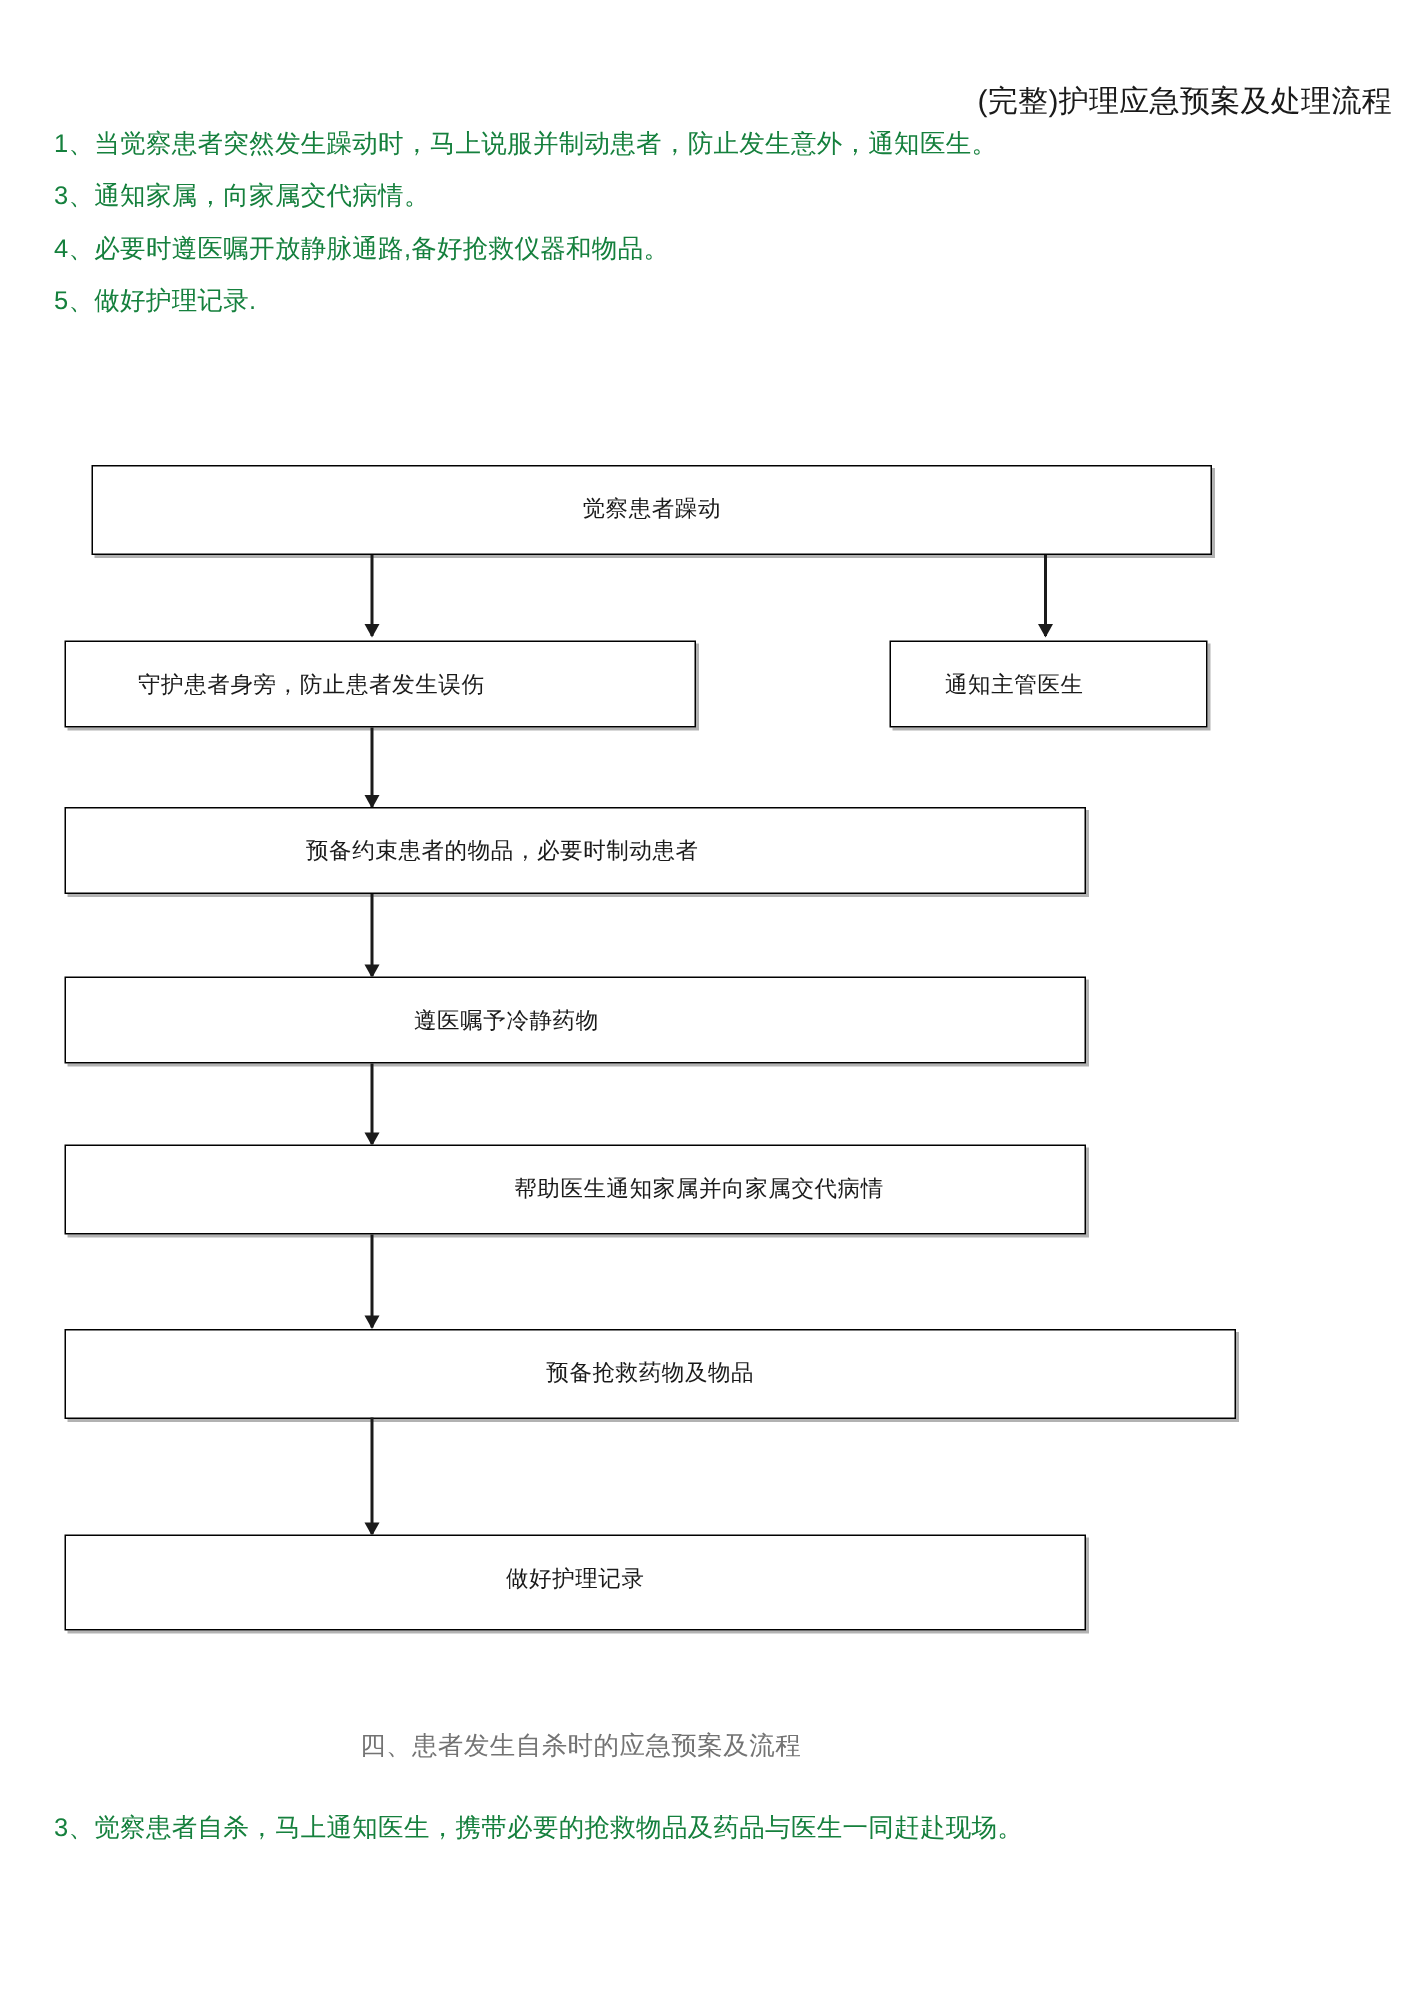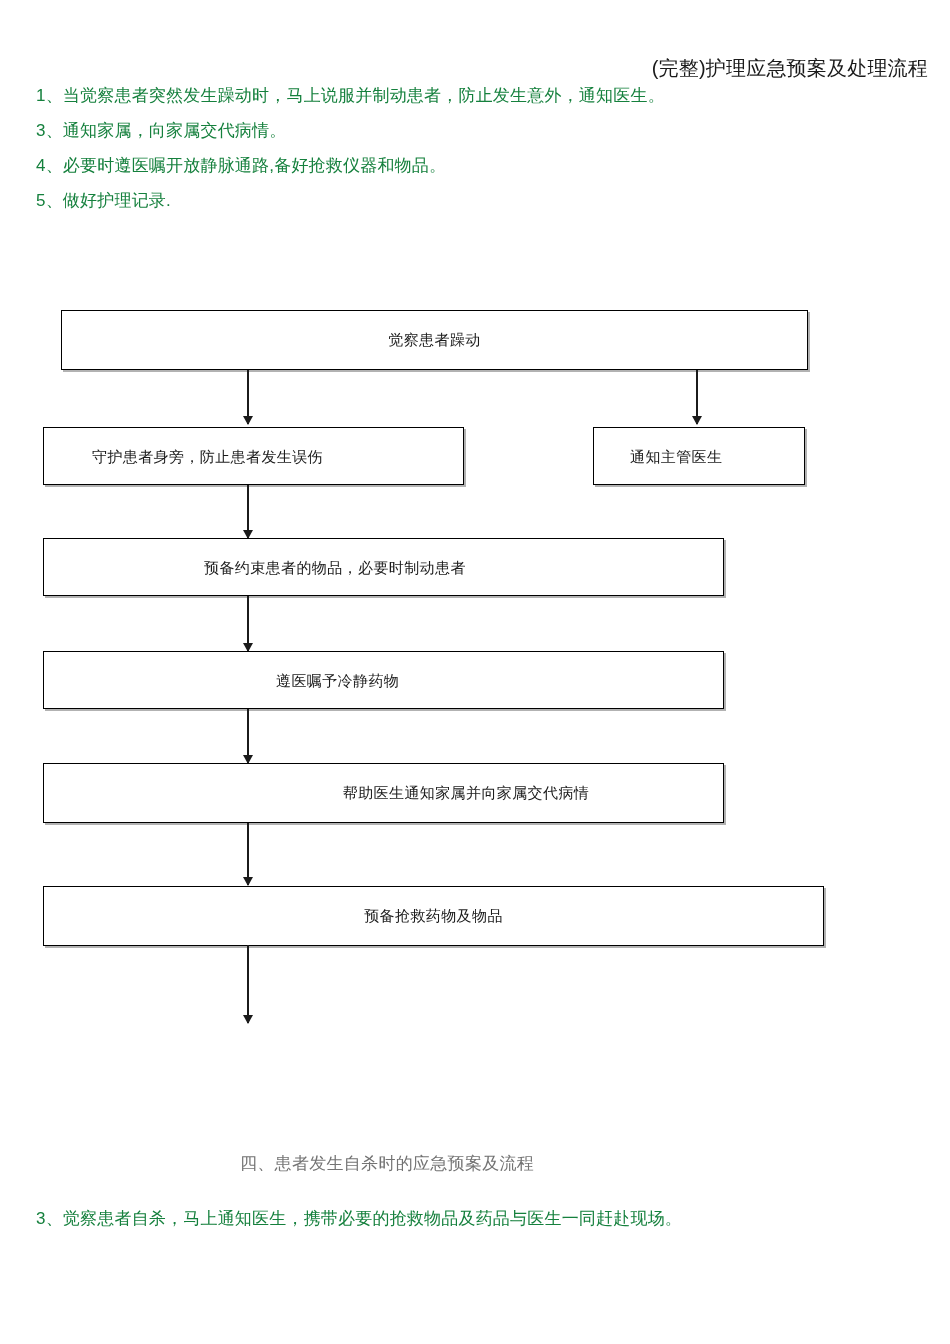--- a/index.html
+++ b/index.html
@@ -180,20 +180,23 @@
     </div>
 
     <div class="conn" style="left:247px; top:823px; height:62px;"></div>
 
     <div class="fbox" style="left:43px; top:842px; width:781px; height:60px;margin-top:44px;">
       <span class="ftext">预备抢救药物及物品</span>
     </div>
 
     <div class="conn" style="left:247px; top:945px; height:78px;"></div>
 
+    <div class="fbox" style="left:43px; top:1023px; width:681px; height:64px;">
+      <span class="ftext">做好护理记录</span>
+    </div>
 
   </div>
 
   <div class="section-heading">四、患者发生自杀时的应急预案及流程</div>
 
   <div class="bottom-list">
     <div class="list-line">3、觉察患者自杀，马上通知医生，携带必要的抢救物品及药品与医生一同赶赴现场。</div>
   </div>
 
 </div>

